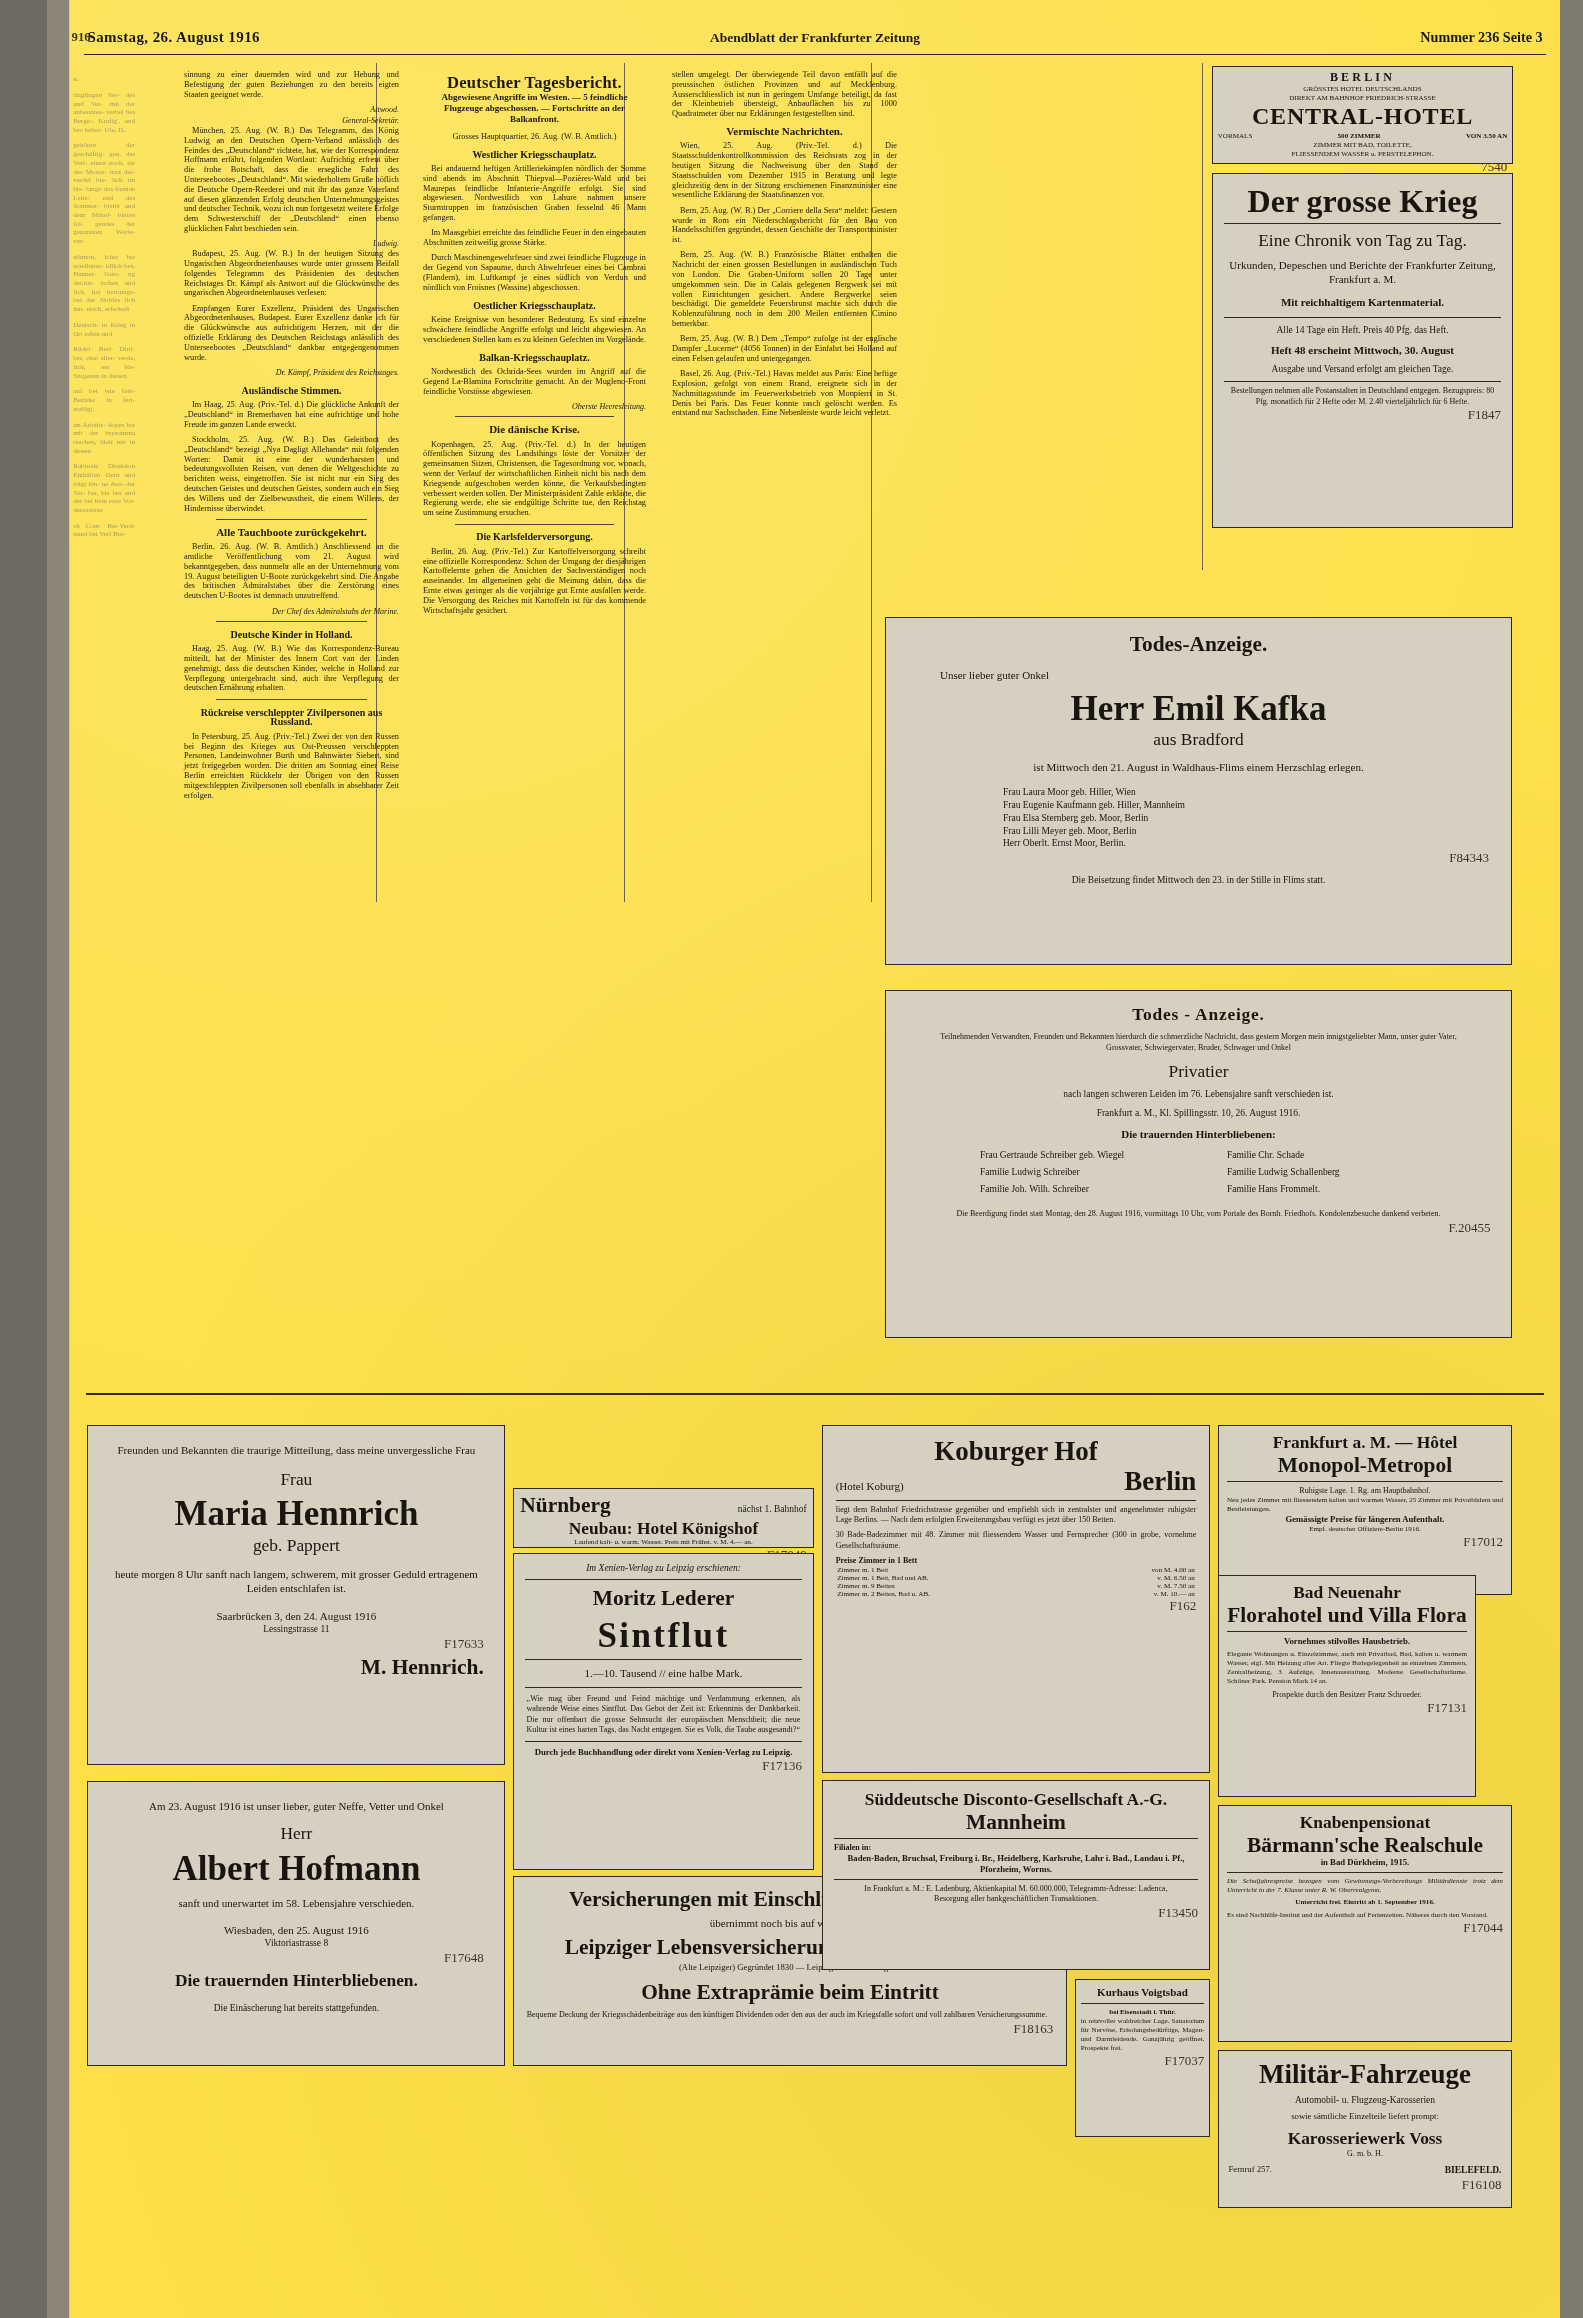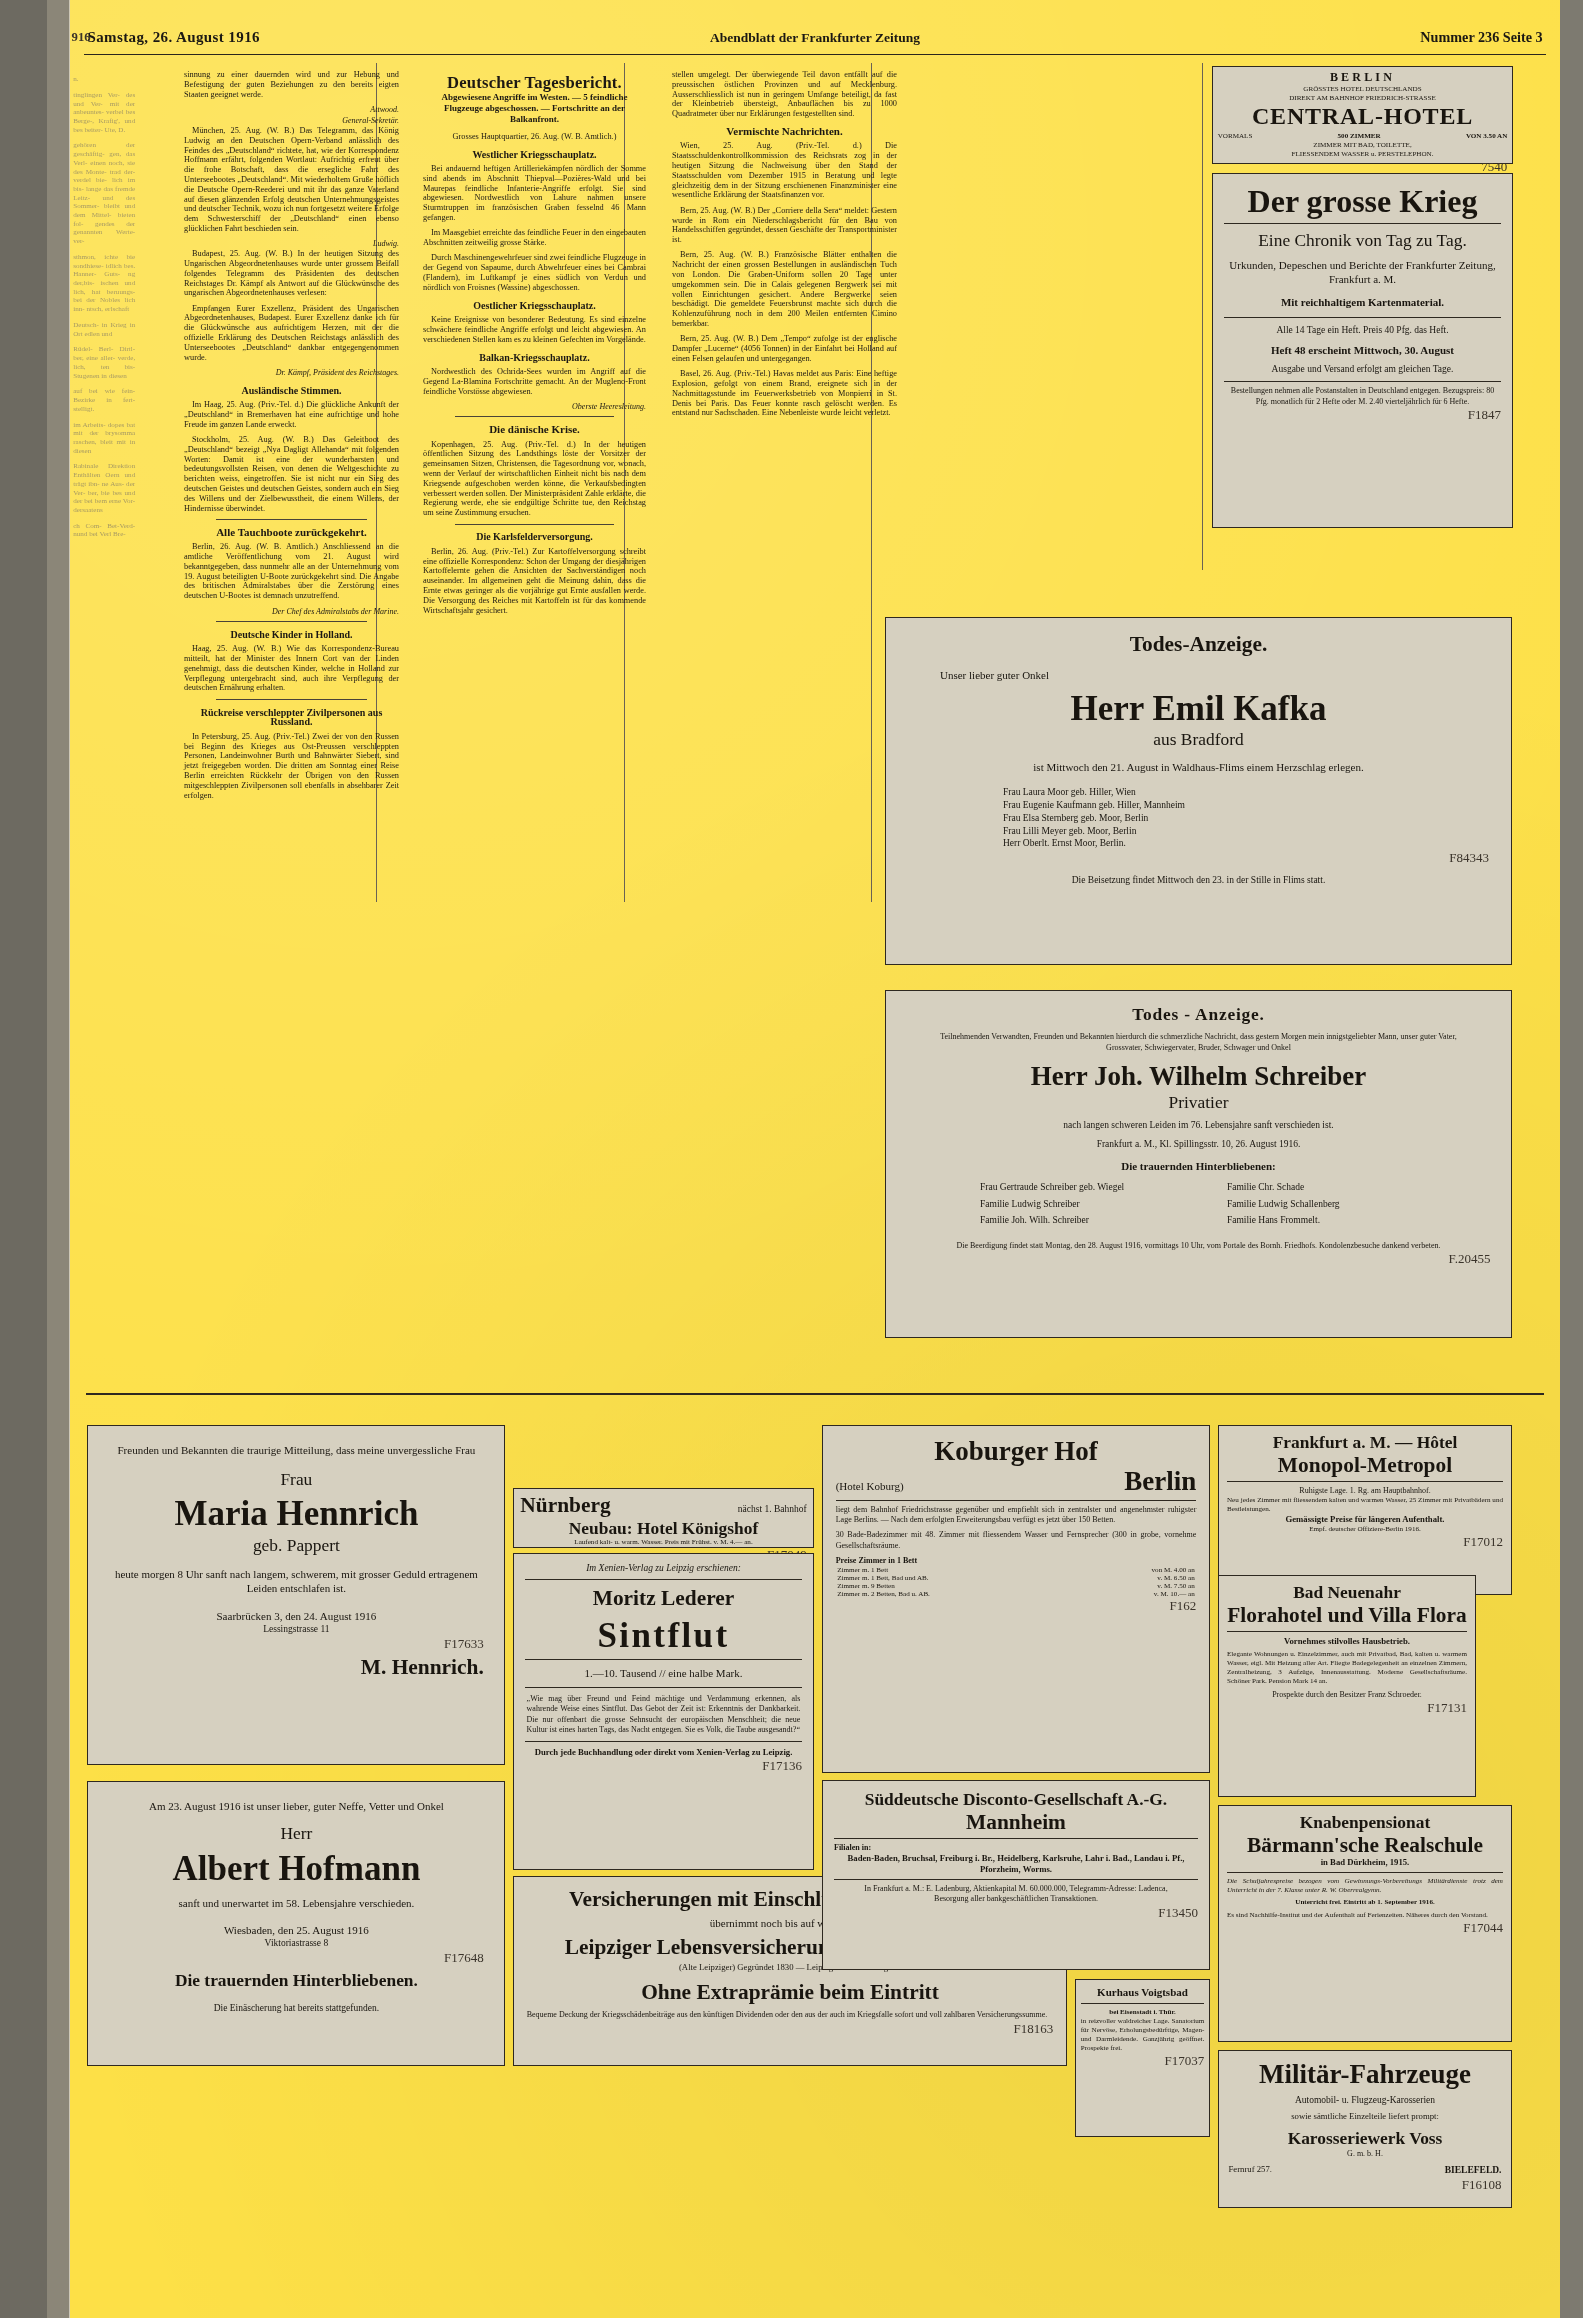--- a/index.html
+++ b/index.html
@@ -220,21 +220,20 @@
         </div>
         <div class="ref">F84343</div>
         <div class="t12" style="margin-top:8px;">Die Beisetzung findet Mittwoch den 23. in der Stille in Flims statt.</div>
       </div>
     </div>
 
     <div class="adbox" style="left:815px;top:990px;width:627px;height:348px;">
       <div class="ad-inner" style="padding:12.7px 20.6px;">
         <div class="big4 bold" style="letter-spacing:0.8px;margin-bottom:8px;">Todes - Anzeige.</div>
         <div class="t10" style="text-align:center;margin:0 24px 8px;">Teilnehmenden Verwandten, Freunden und Bekannten hierdurch die schmerzliche Nachricht, dass gestern Morgen mein innigstgeliebter Mann, unser guter Vater, Grossvater, Schwiegervater, Bruder, Schwager und Onkel</div>
-        <div class="big2 bold" style="margin:4.7px 0 1.6px;">Herr Joh. Wilhelm Schreiber</div>
         <div class="big4" style="margin-bottom:6.3px;">Privatier</div>
         <div class="t12" style="margin-bottom:6.3px;">nach langen schweren Leiden im 76. Lebensjahre sanft verschieden ist.</div>
         <div class="t12" style="margin-bottom:8px;">Frankfurt a. M., Kl. Spillingsstr. 10, 26. August 1916.</div>
         <div class="t14 bold" style="margin-bottom:4.7px;">Die trauernden Hinterbliebenen:</div>
         <table style="margin:0 auto;width:443px;">
           <tbody>
               <tr>
             <td class="t12" style="text-align:left;">Frau Gertraude Schreiber geb. Wiegel</td>
             <td class="t12" style="text-align:left;">Familie Chr. Schade</td>
           </tr>

